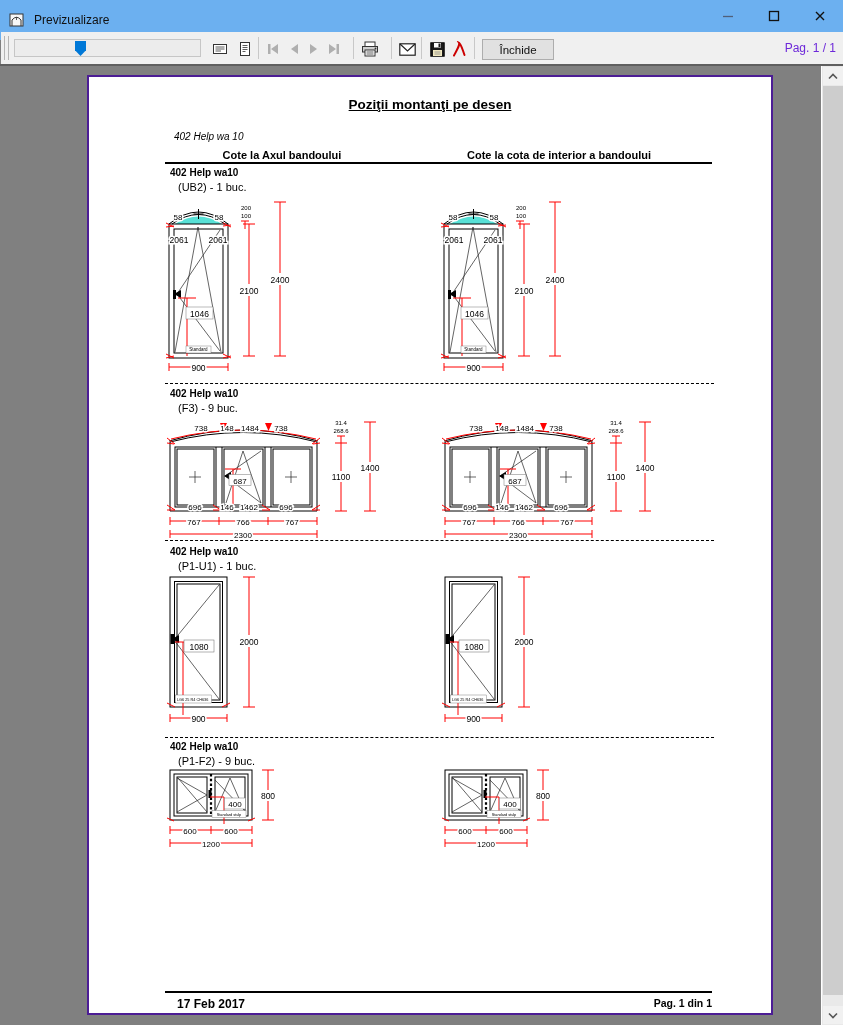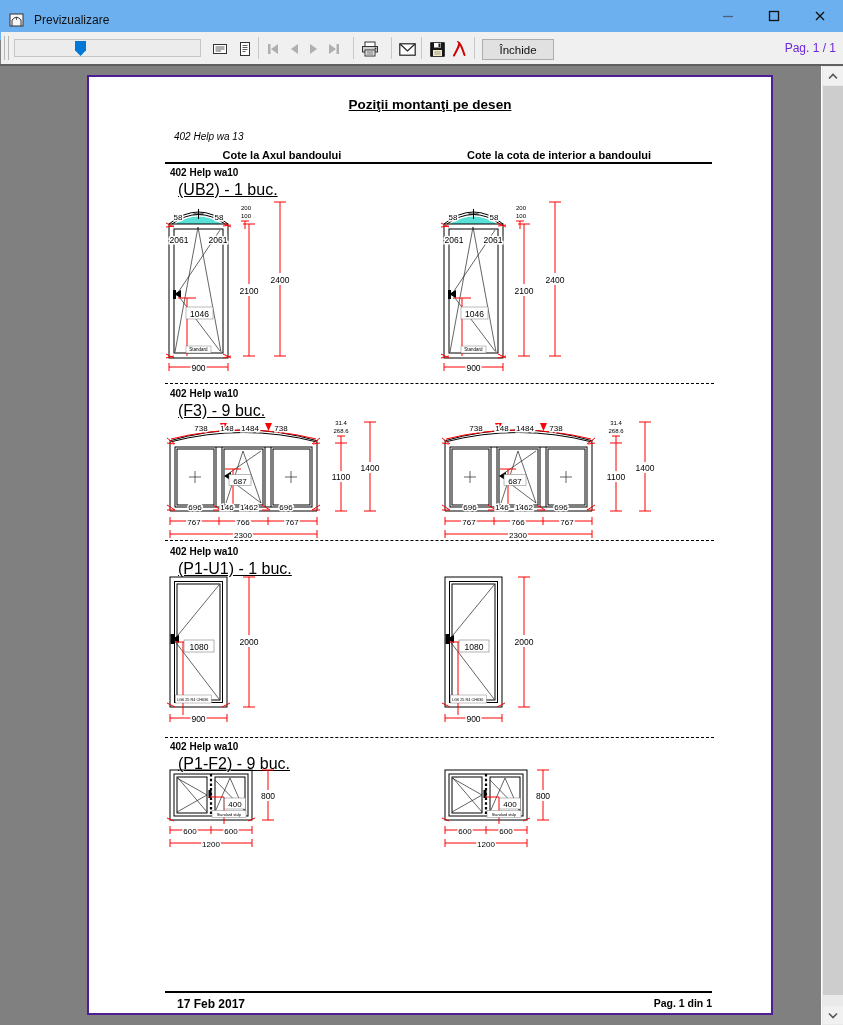--- a/index.html
+++ b/index.html
@@ -43,21 +43,21 @@
   
   .page { position:absolute; left:75px; top:9px; width:686px; height:940px;
     background:#fff; border:2px solid #4c1d95;margin-left:12px; }
   .ptitle { position:absolute; left:50%; transform:translateX(-50%); top:20px;
     font-size:13.5px; font-weight:bold; text-decoration:underline; white-space:nowrap; color:#000; }
   .psub { position:absolute; left:85px; top:54px; font-size:10px; font-style:italic; color:#000; }
   .colhead { position:absolute; top:72px; font-size:11px; font-weight:bold; text-align:center; color:#000; }
   .rule { position:absolute; left:76px; width:547px; height:2px; background:#000; }
   .dashsep { position:absolute; left:76px; width:549px; border-top:1px dashed #000; }
   .sectitle { position:absolute; left:81px; font-size:10px; font-weight:bold; color:#000; white-space:nowrap; }
-  .secvar { position:absolute; left:89px; font-size:16px; color:#000; white-space:nowrap;text-decoration:underline; }
+  .secvar { position:absolute; left:89px; font-size:11px; color:#000; white-space:nowrap; }
   .cell { position:absolute; }
   .footrule { position:absolute; left:76px; top:914px; width:547px; height:2px; background:#000; }
   .fdate { position:absolute; left:88px; top:920px; font-size:12px; font-weight:bold; color:#000; }
   .fpag { position:absolute; right:59px; top:920px; font-size:10.5px; font-weight:bold; color:#000; }
 
   
   svg.drw { overflow:visible; display:block; }
   .k { stroke:#000; fill:none; stroke-width:1; }
   .s { stroke:#222; fill:none; stroke-width:0.7; }
   .r { stroke:#FF0000; fill:none; stroke-width:1; }
@@ -172,21 +172,21 @@
     <div class="tsep" style="left:473px"></div>
 
     <div class="closebtn">Închide</div>
     <div class="pagind">Pag. 1 / 1</div>
   </div>
 
   <div class="preview">
 
     <div class="page">
       <div class="ptitle">Poziţii montanţi pe desen</div>
-      <div class="psub">402 Help wa 13</div>
+      <div class="psub">402 Help wa 10</div>
       <div class="colhead" style="left:78px;width:230px">Cote la Axul bandoului</div>
       <div class="colhead" style="left:355px;width:230px">Cote la cota de interior a bandoului</div>
       <div class="rule" style="top:85px"></div>
 
       <div class="sectitle" style="top:90px">402 Help wa10</div>
       <div class="secvar" style="top:104px">(UB2) - 1 buc.</div>
       <div class="cell" style="left:76px;top:121px" id="d1">
         <svg class="drw" width="140" height="182" viewBox="0 0 140 182">
           <path d="M4,26 Q33.5,2 63,26" class="k"></path>
           <path d="M10,26 Q33.5,11 57,26 Z" fill="#58E0D6" stroke="none"></path>

